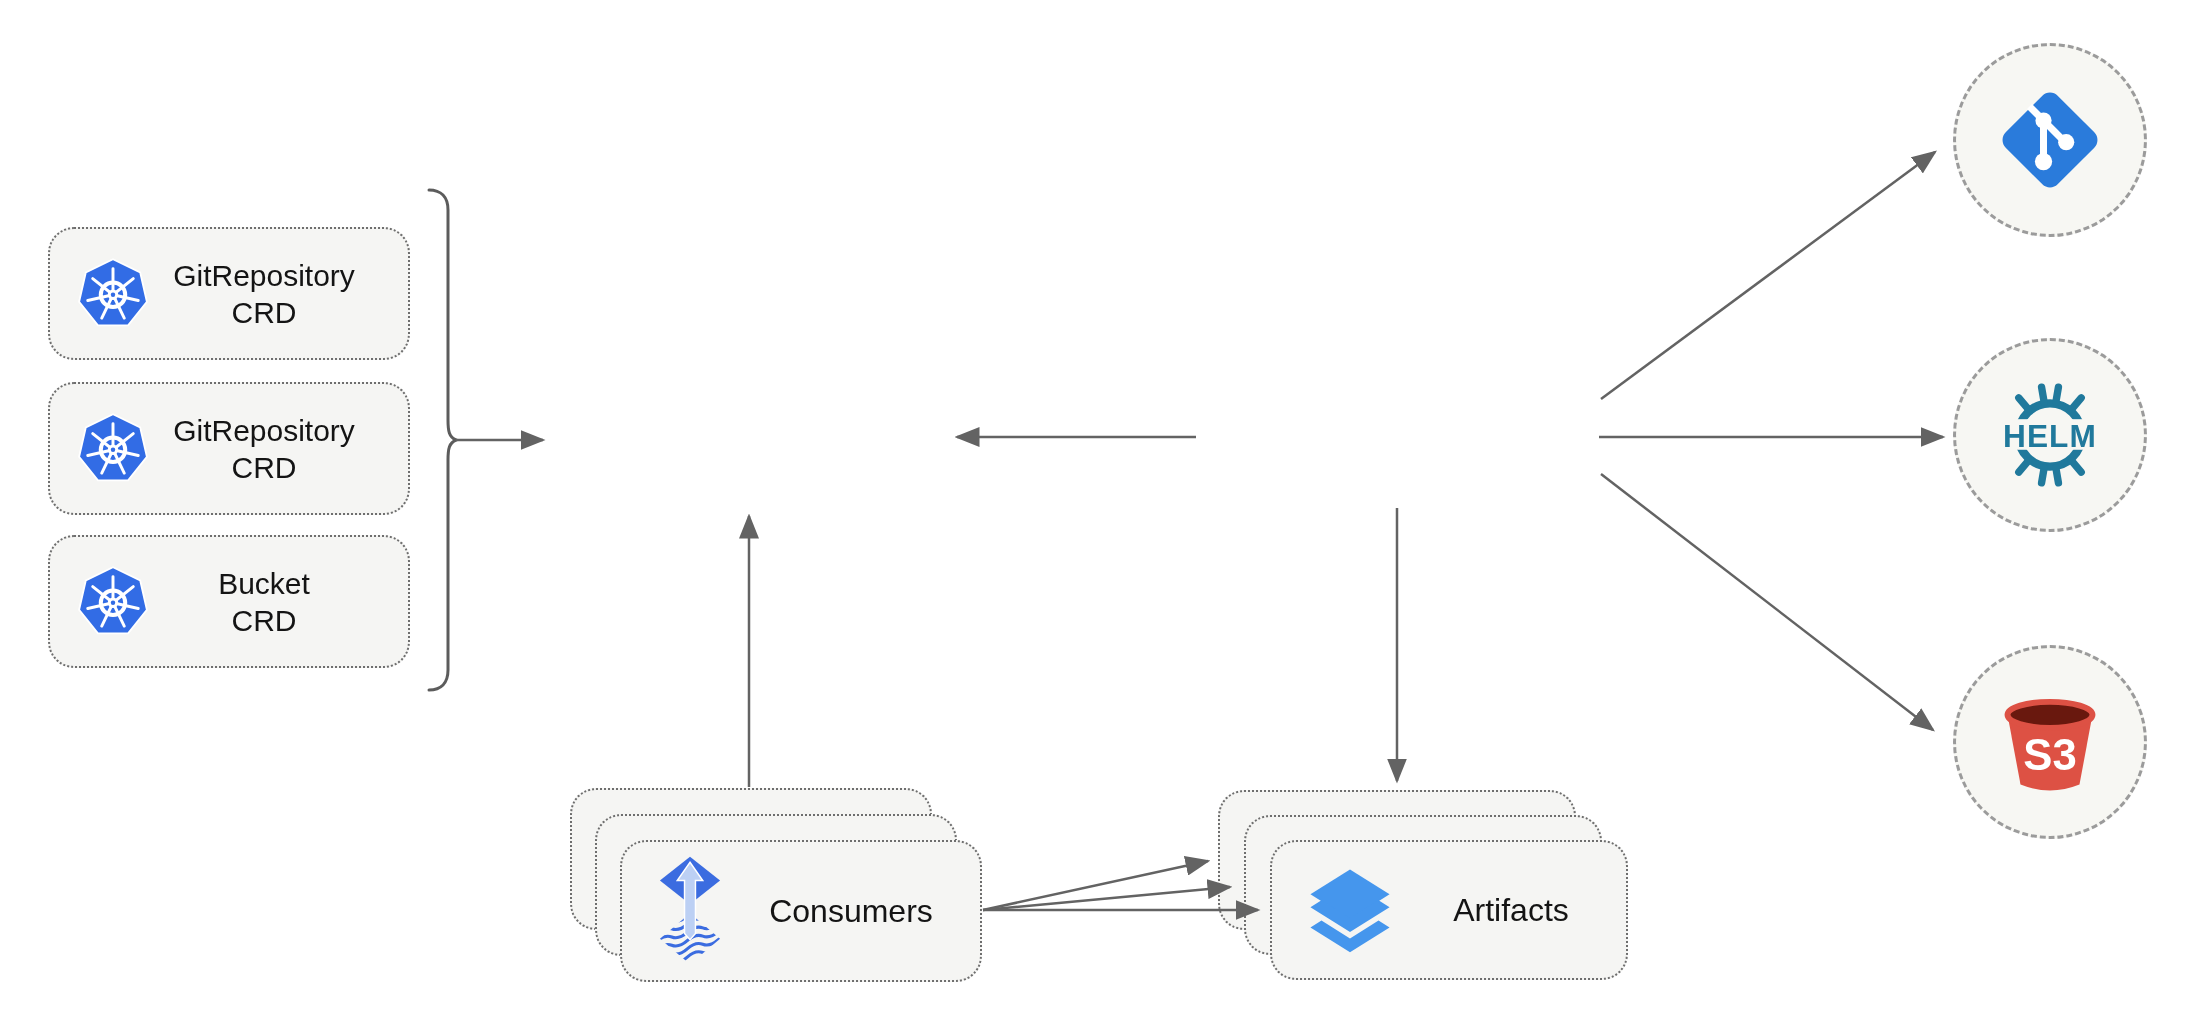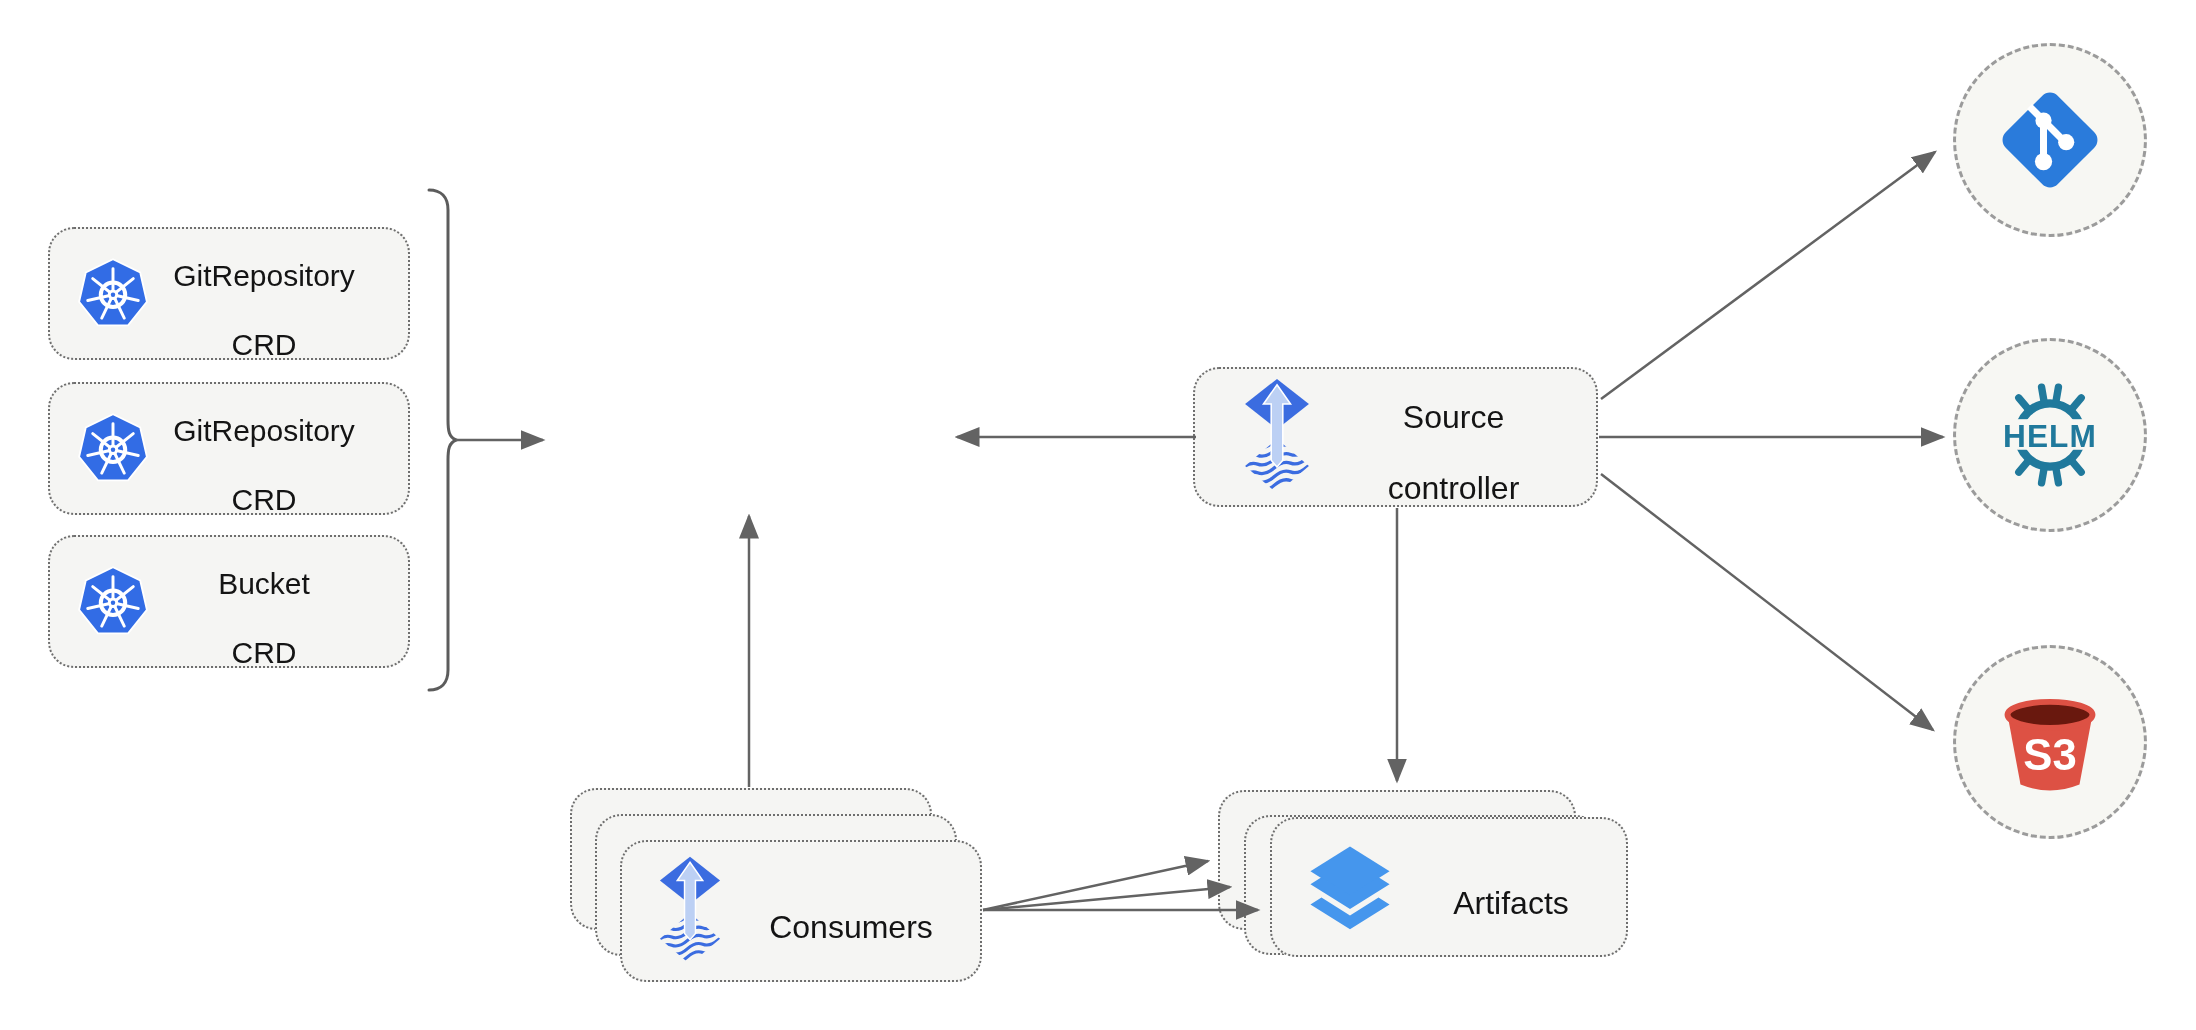--- a/index.html
+++ b/index.html
@@ -8,21 +8,21 @@
   .box{position:absolute;box-sizing:border-box;background:#f5f5f3;
        border:2.4px dotted #6e6e6e;border-radius:26px;
        display:flex;align-items:center;}
   .stackbox{position:absolute;box-sizing:border-box;background:#f5f5f3;
        border:2.4px dotted #6e6e6e;border-radius:26px;}
   .circle{position:absolute;box-sizing:border-box;background:#f7f7f3;
        border:3px dashed #9b9b9b;border-radius:50%;
        display:flex;align-items:center;justify-content:center;}
   .lbl{flex:1;text-align:center;color:#141414;font-size:32px;line-height:39px;}
   .lbl.small{font-size:30px;line-height:37px;}
-  .lbl span{display:block;margin-top:32px;}
+  .lbl span{display:block;}
   .icon{display:block;flex:none;}
   .connectors{position:absolute;left:0;top:0;width:2196px;height:1030px;
        pointer-events:none;z-index:9;}
   .defs{position:absolute;width:0;height:0;}
 </style>
 </head>
 <body>
 
 <div class="canvas">
 
@@ -131,44 +131,35 @@
     <svg class="icon" width="74" height="74" style="margin-left:26px">
         <use href="#sym-k8s"></use>
       </svg>
     <div class="lbl small" style="padding-right:30px">
       <span>Bucket</span>
       <span>CRD</span>
     </div>
   </div>
 
 
-  <div class="box" style="left:1193px;top:367px;width:405px;height:140px">
-    <svg class="icon" width="68" height="120" style="margin-left:48px">
-        <use href="#sym-flux"></use>
-      </svg>
-    <div class="lbl">
-      <span>Source</span>
-      <span>controller</span>
-    </div>
-  </div>
 
   <div class="stackbox" style="left:570px;top:788px;width:362px;height:142px"></div>
   <div class="stackbox" style="left:595px;top:814px;width:362px;height:142px"></div>
   <div class="box" style="left:620px;top:840px;width:362px;height:142px">
     <svg class="icon" width="64" height="113" style="margin-left:36px">
         <use href="#sym-flux"></use>
       </svg>
     <div class="lbl">
       <span>Consumers</span>
     </div>
   </div>
 
   <div class="stackbox" style="left:1218px;top:790px;width:358px;height:140px"></div>
   <div class="stackbox" style="left:1244px;top:815px;width:358px;height:140px"></div>
-  <div class="box" style="left:1270px;top:817px;width:358px;height:140px">
+  <div class="box" style="left:1270px;top:840px;width:358px;height:140px">
     <svg class="icon" width="92" height="92" style="margin-left:32px">
         <use href="#sym-layers"></use>
       </svg>
     <div class="lbl">
       <span>Artifacts</span>
     </div>
   </div>
 
   <div class="circle" style="left:1953px;top:43px;width:194px;height:194px">
     <svg class="icon" width="108" height="108">

